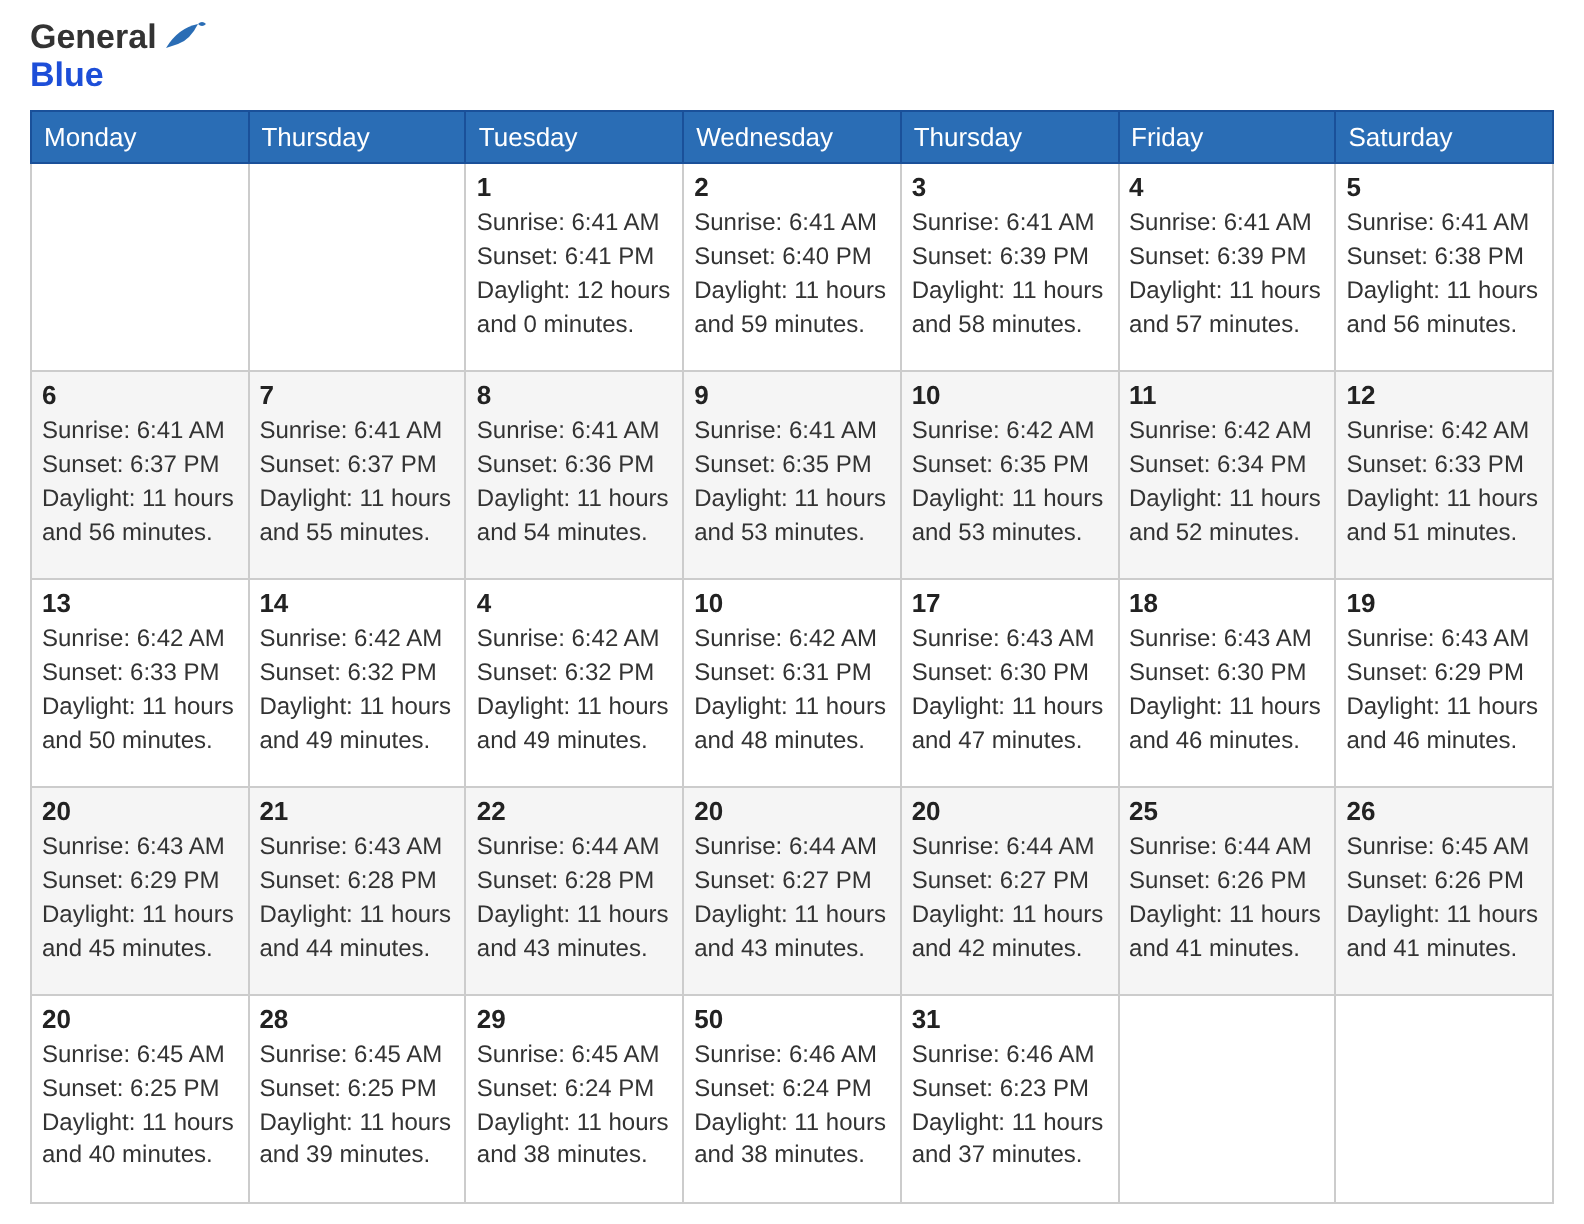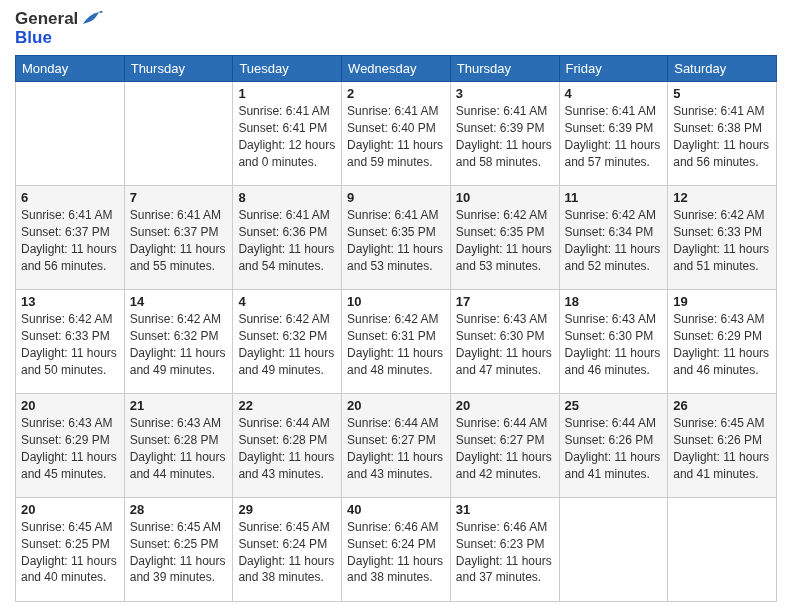--- a/index.html
+++ b/index.html
@@ -304,21 +304,21 @@
 Sunset: 6:25 PM
 Daylight: 11 hours and 39 minutes.</div>
           </td>
           <td>
             <span class="day-num">29</span>
             <div class="day-info" style="white-space: pre-line;">Sunrise: 6:45 AM
 Sunset: 6:24 PM
 Daylight: 11 hours and 38 minutes.</div>
           </td>
           <td>
-            <span class="day-num">40</span>
+            <span class="day-num">50</span>
             <div class="day-info" style="white-space: pre-line;">Sunrise: 6:46 AM
 Sunset: 6:24 PM
 Daylight: 11 hours and 38 minutes.</div>
           </td>
           <td>
             <span class="day-num">31</span>
             <div class="day-info" style="white-space: pre-line;">Sunrise: 6:46 AM
 Sunset: 6:23 PM
 Daylight: 11 hours and 37 minutes.</div>
           </td>

